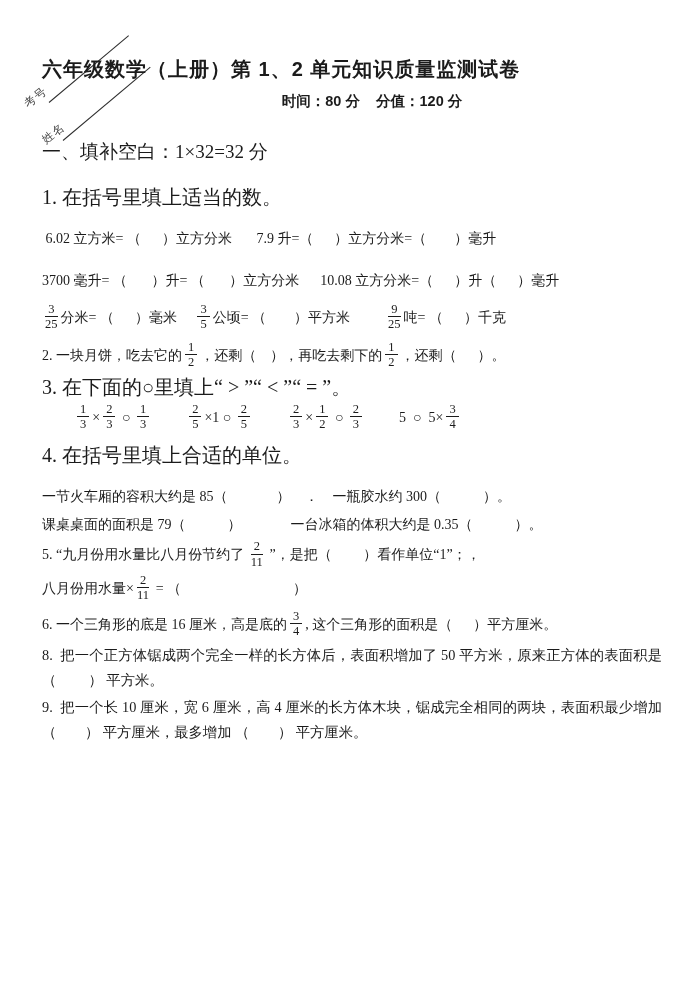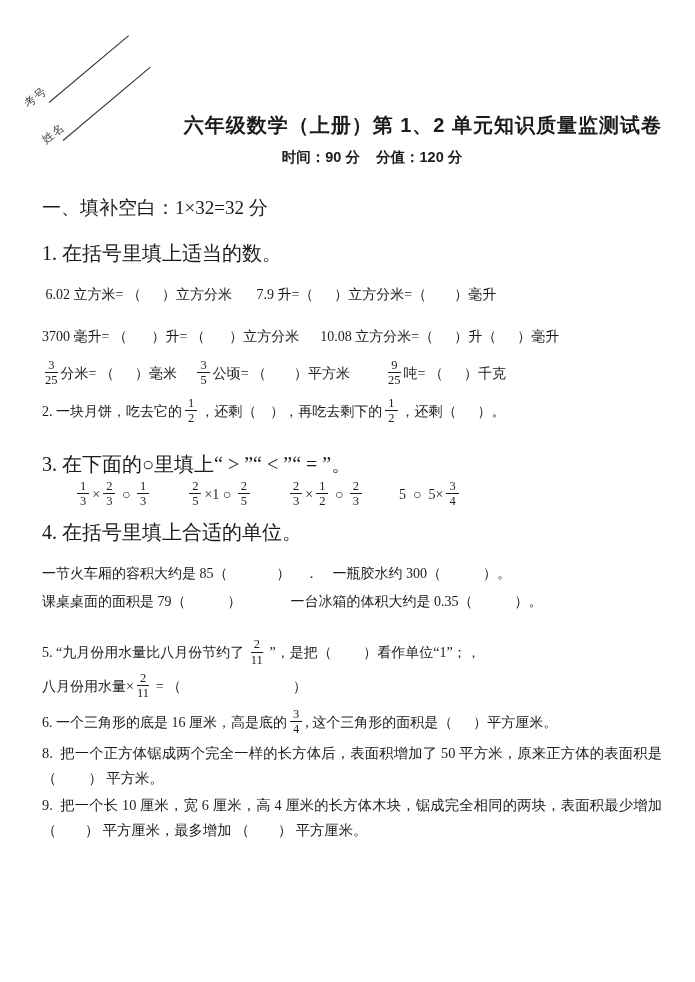--- a/index.html
+++ b/index.html
@@ -3,37 +3,37 @@
 <meta charset="utf-8">
 <style>
   html,body{margin:0;padding:0;background:#e8e8e8;}
   .page{
     position:relative;width:695px;height:982px;background:#ffffff;
     font-family:"Liberation Serif","DejaVu Serif",serif;color:#1b1b1b;
     overflow:hidden;box-sizing:border-box;
   }
   .content{position:absolute;left:42px;top:0;width:620px;}
   .title{
-    margin-top:112px;text-align:right;font-size:20px;font-weight:bold;
+    margin-top:56px;text-align:left;font-size:20px;font-weight:bold;
     letter-spacing:1px;font-family:"Liberation Sans","DejaVu Sans",sans-serif;
     line-height:26px;
   }
   .meta{
     margin-top:9px;text-align:center;font-size:14.5px;font-weight:bold;
     font-family:"Liberation Sans","DejaVu Sans",sans-serif;line-height:20px;
     white-space:pre-wrap;padding-left:40px;
   }
   .section-heading{margin-top:30px;font-size:19px;line-height:21px;white-space:pre-wrap;}
   .line{font-size:14px;line-height:22px;white-space:pre-wrap;}
   .fline{font-size:14px;line-height:22px;white-space:pre-wrap;}
   .q-heading{font-size:20px;line-height:21px;white-space:pre-wrap;}
   .para{font-size:14.3px;line-height:25px;white-space:pre-wrap;text-align:justify;}
   
   .mt25{margin-top:25px;} .mt17{margin-top:20px;} .mt14{margin-top:20px;}
-  .mt12{margin-top:12px;} .mt10{margin-top:26px;} .mt8{margin-top:8px;}
+  .mt12{margin-top:12px;} .mt10{margin-top:5px;} .mt8{margin-top:8px;}
   .mt6{margin-top:6px;} .mt4{margin-top:4px;} .mt2{margin-top:2px;}
   
   .frac{
     display:inline-block;vertical-align:middle;text-align:center;
     font-size:12.5px;line-height:1.15;margin:0 3px;position:relative;top:-2px;
   }
   .frac .num{display:block;border-bottom:1px solid #1b1b1b;padding:0 3px 0;}
   .frac .den{display:block;padding-top:0;}
   
   .expr-row{display:flex;align-items:center;margin-top:6px;padding-left:32px;}
@@ -59,21 +59,21 @@
 <div class="page">
 
   <span class="corner-label lbl-examno">考号</span>
   <span class="corner-label lbl-name">姓名</span>
   <div class="corner-line ln1"></div>
   <div class="corner-line ln2"></div>
 
   <div class="content">
 
     <div class="title">六年级数学（上册）第 1、2 单元知识质量监测试卷</div>
-    <div class="meta">时间：90 分    分值：120 分</div>
+    <div class="meta">时间：80 分    分值：120 分</div>
 
     <div class="section-heading">一、填补空白：1×32=32 分</div>
 
     <div class="q-heading mt25">1. 在括号里填上适当的数。</div>
     <div class="line mt17"> 6.02 立方米= （      ）立方分米       7.9 升=（      ）立方分米=（        ）毫升</div>
     <div class="line mt17">3700 毫升= （       ）升= （       ）立方分米      10.08 立方分米=（      ）升（      ）毫升</div>
     <div class="fline mt12"><span class="frac"><span class="num">3</span><span class="den">25</span></span>分米= （      ）毫米     <span class="frac"><span class="num">3</span><span class="den">5</span></span>公顷= （        ）平方米          <span class="frac"><span class="num">9</span><span class="den">25</span></span>吨= （      ）千克</div>
 
     <div class="fline mt8">2. 一块月饼，吃去它的<span class="frac"><span class="num">1</span><span class="den">2</span></span>，还剩（    ），再吃去剩下的<span class="frac"><span class="num">1</span><span class="den">2</span></span>，还剩（      ）。</div>
 

